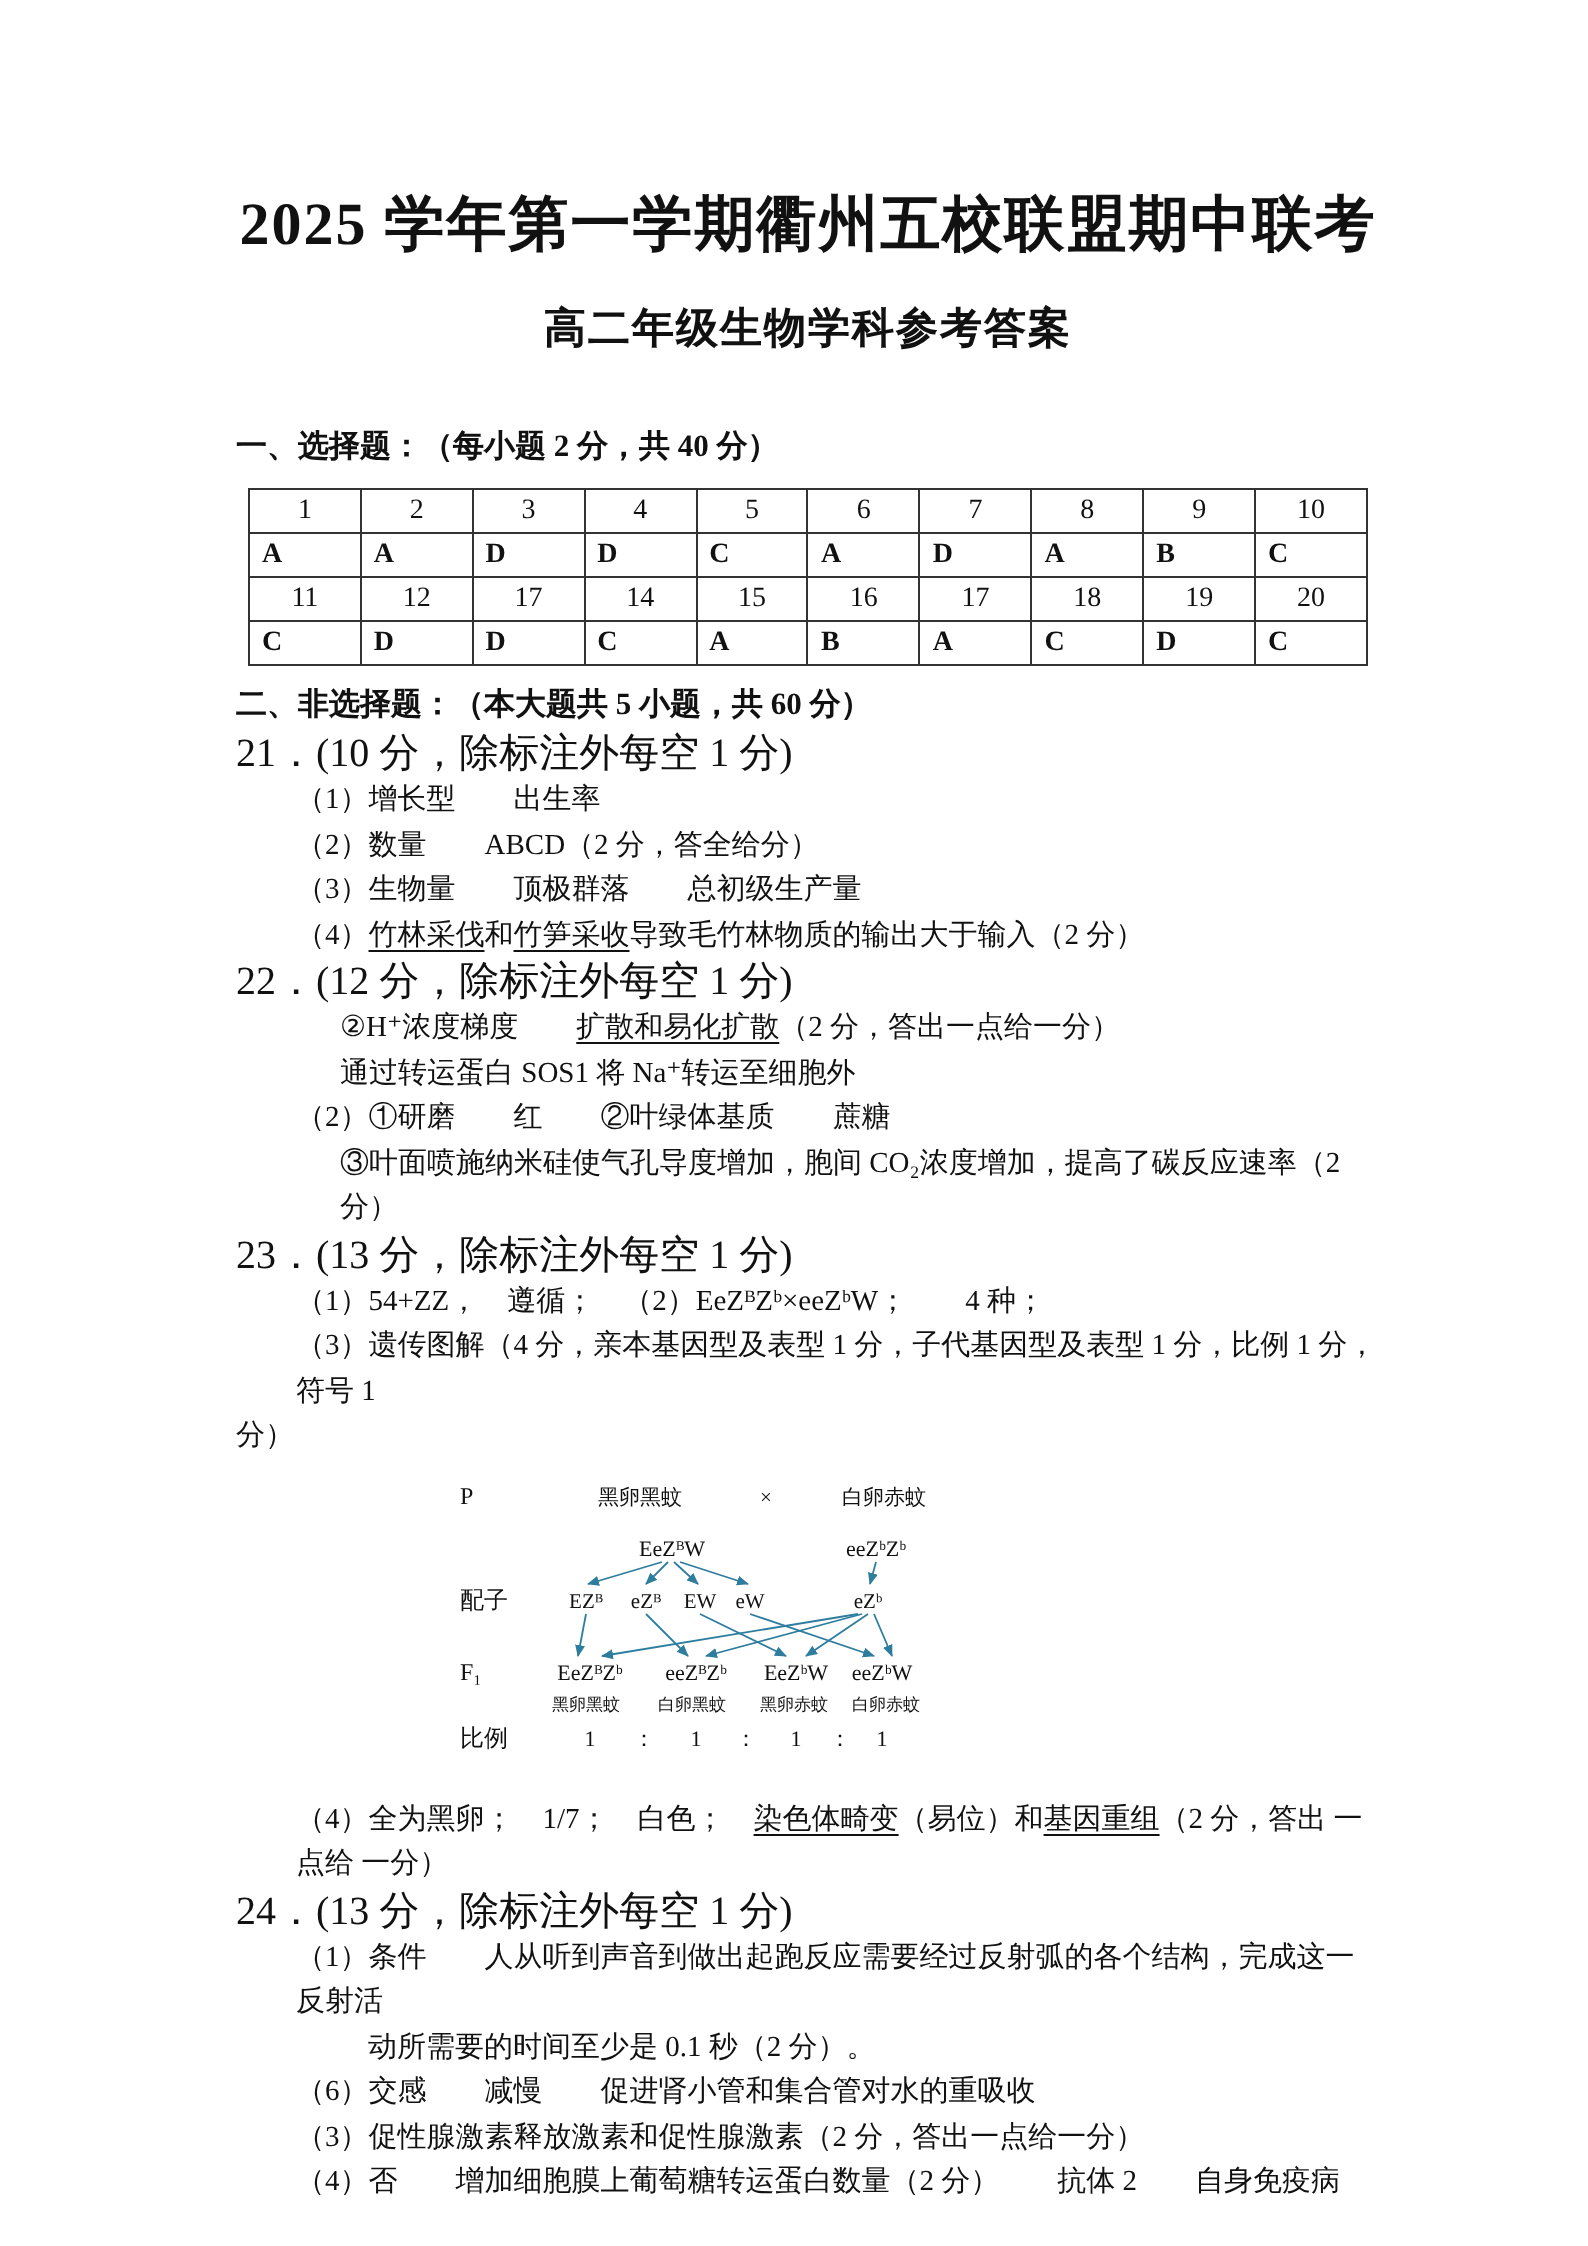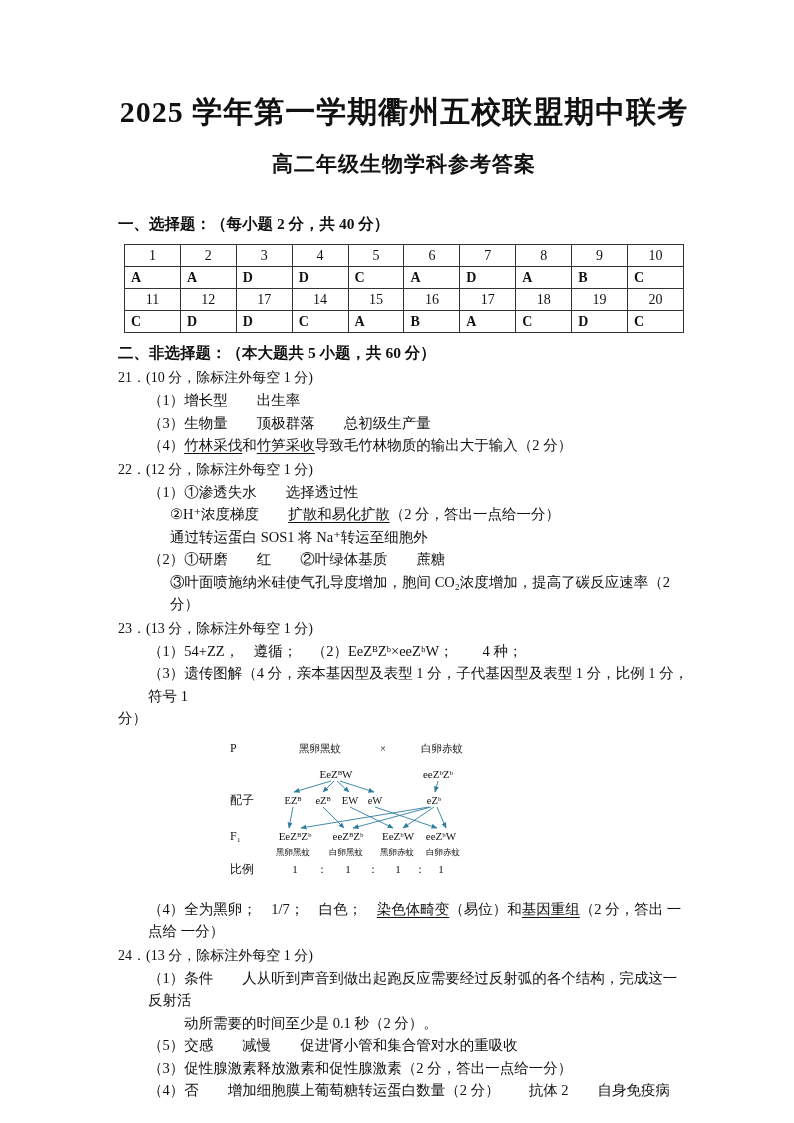--- a/index.html
+++ b/index.html
@@ -12,21 +12,21 @@
   .page { width:794px; height:1123px; padding:92px 104px 30px 118px; position:relative; overflow:hidden; }
   .title { font-size:30px; font-weight:bold; text-align:center; letter-spacing:1px; }
   .subtitle { font-size:21px; font-weight:bold; text-align:center; margin-top:17px; letter-spacing:1px; }
   .sec-heading { font-size:15.5px; font-weight:bold; margin-top:34px; line-height:24px; }
   .sec-heading2 { font-size:15.5px; font-weight:bold; margin-top:8px; line-height:24px;font-family:Liberation Serif, serif; }
   table.ans-table { border-collapse:collapse; table-layout:fixed; width:560px; margin:8px 0 6px 6px; }
   table.ans-table td { border:1px solid #333; height:22px; font-size:14px; }
   td.c { text-align:center; }
   td.a { font-weight:bold; text-align:left; padding-left:6px; }
   .line { font-size:14.5px; line-height:22.5px; }
-  .qtitle { font-size:14px; line-height:23px; margin-top:1px; }
+  .qtitle { font-size:20px; line-height:23px; margin-top:1px; }
   .ind1 { padding-left:30px; }
   .ind2 { padding-left:52px; }
   .ind3 { padding-left:66px; }
   .u { text-decoration:underline; text-underline-offset:3px; }
   .diagram { margin:4px 0 6px 112px; }
   .dlab { font-size:12px; fill:#111; }
   .dname { font-size:10.5px; fill:#111; }
   .dgeno { font-size:11px; fill:#111; }
   .dgam { font-size:10.5px; fill:#111; }
   .dphen { font-size:8.5px; fill:#111; }
@@ -95,25 +95,25 @@
         <td class="a">D</td>
         <td class="a">C</td>
       </tr>
     </tbody>
   </table>
 
   <p class="sec-heading2">二、非选择题：（本大题共 5 小题，共 60 分）</p>
 
   <p class="qtitle">21．(10 分，除标注外每空 1 分)</p>
   <p class="line ind1">（1）增长型　　出生率</p>
+  <p class="line ind1">（2）数量　　ABCD（2 分，答全给分）</p>
   <p class="line ind1">（3）生物量　　顶极群落　　总初级生产量</p>
   <p class="line ind1"><span>（4）</span><span class="u">竹林采伐</span><span>和</span><span class="u">竹笋采收</span><span>导致毛竹林物质的输出大于输入（2 分）</span></p>
 
   <p class="qtitle">22．(12 分，除标注外每空 1 分)</p>
-  <p class="line ind1">（1）①渗透失水　　选择透过性</p>
   <p class="line ind2"><span>②H⁺浓度梯度　　</span><span class="u">扩散和易化扩散</span><span>（2 分，答出一点给一分）</span></p>
   <p class="line ind2">通过转运蛋白 SOS1 将 Na⁺转运至细胞外</p>
   <p class="line ind1">（2）①研磨　　红　　②叶绿体基质　　蔗糖</p>
   <p class="line ind2">③叶面喷施纳米硅使气孔导度增加，胞间 CO₂浓度增加，提高了碳反应速率（2 分）</p>
 
   <p class="qtitle">23．(13 分，除标注外每空 1 分)</p>
   <p class="line ind1">（1）54+ZZ，　遵循；　（2）EeZᴮZᵇ×eeZᵇW；　　4 种；</p>
   <p class="line ind1">（3）遗传图解（4 分，亲本基因型及表型 1 分，子代基因型及表型 1 分，比例 1 分，符号 1</p>
   <p class="line">分）</p>
 
@@ -177,17 +177,17 @@
     </svg>
   </div>
 
   <div class="gap"></div>
 
   <p class="line ind1"><span>（4）全为黑卵；　1/7；　白色；　</span><span class="u">染色体畸变</span><span>（易位）和</span><span class="u">基因重组</span><span>（2 分，答出 一点给 一分）</span></p>
 
   <p class="qtitle">24．(13 分，除标注外每空 1 分)</p>
   <p class="line ind1">（1）条件　　人从听到声音到做出起跑反应需要经过反射弧的各个结构，完成这一反射活</p>
   <p class="line ind3">动所需要的时间至少是 0.1 秒（2 分）。</p>
-  <p class="line ind1">（5）交感　　减慢　　促进肾小管和集合管对水的重吸收</p>
+  <p class="line ind1">（6）交感　　减慢　　促进肾小管和集合管对水的重吸收</p>
   <p class="line ind1">（3）促性腺激素释放激素和促性腺激素（2 分，答出一点给一分）</p>
   <p class="line ind1">（4）否　　增加细胞膜上葡萄糖转运蛋白数量（2 分）　　抗体 2　　自身免疫病</p>
 
 </div>
 
 </body></html>

